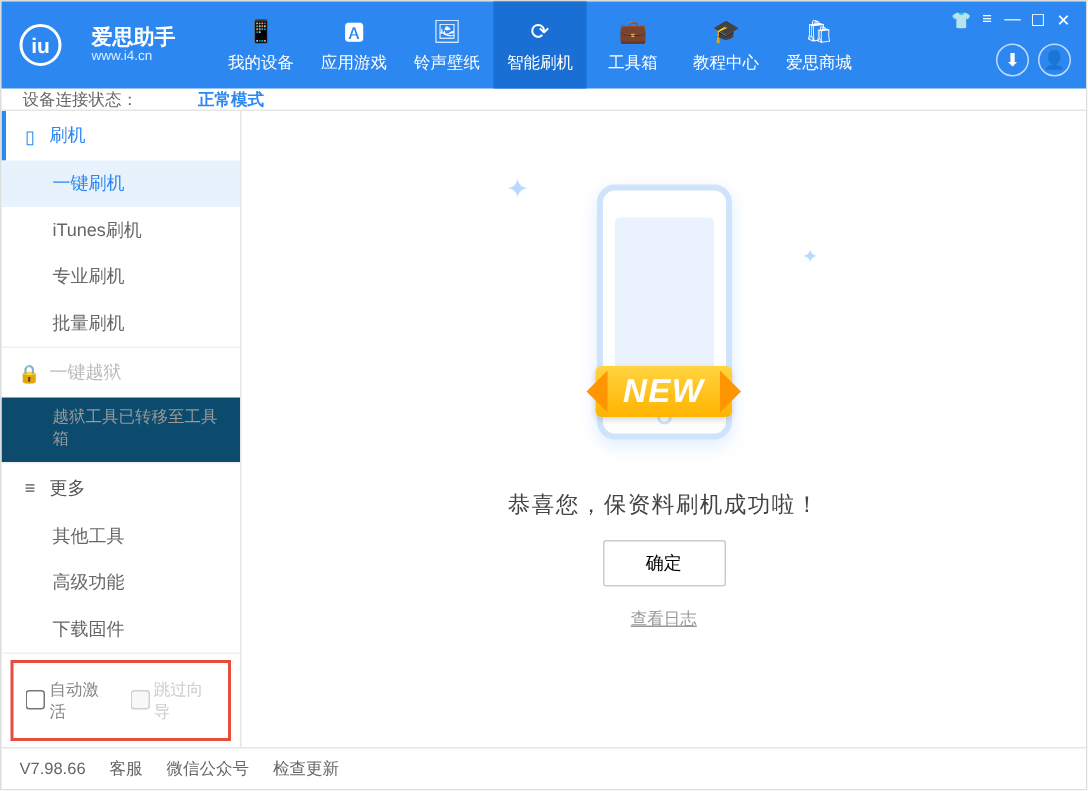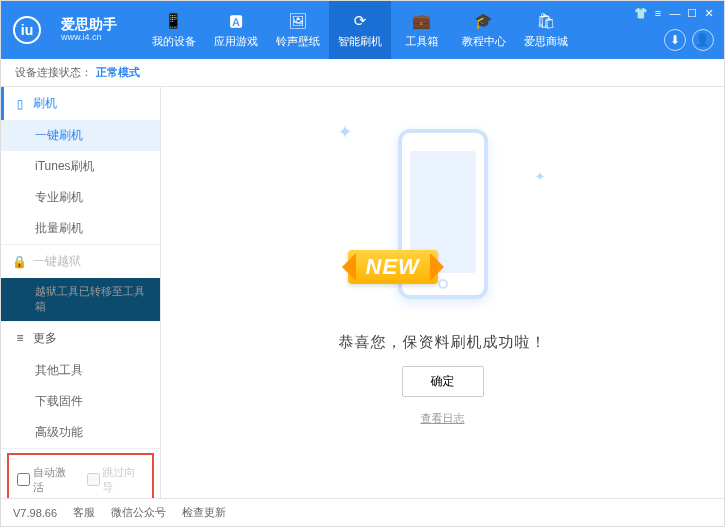--- a/index.html
+++ b/index.html
@@ -17,21 +17,21 @@
 .nav-item { width: 62px; display: flex; flex-direction: column; align-items: center; justify-content: center; gap: 3px; font-size: 11px; cursor: pointer; }
 .nav-item.active { background: #1a6fd4; }
 .nav-icon { width: 20px; height: 20px; display: flex; align-items: center; justify-content: center; font-size: 15px; }
 .header-right { position: absolute; right: 8px; top: 6px; display: flex; gap: 8px; align-items: center; font-size: 11px; }
 .win-controls { display: flex; gap: 3px; }
 .win-btn { width: 14px; height: 12px; cursor: pointer; display: flex; align-items: center; justify-content: center; }
 .hdr-circles { position: absolute; right: 10px; bottom: 8px; display: flex; gap: 6px; }
 .hdr-circle { width: 22px; height: 22px; border: 1.5px solid rgba(255,255,255,0.7); border-radius: 50%; display: flex; align-items: center; justify-content: center; font-size: 12px; cursor: pointer; }
 
 
-.status-bar { height: 28px; border-bottom: 1px solid #e5e5e5; display: flex; align-items: center; padding: 0 14px; font-size: 11px; color: #666; }
+.status-bar { height: 15px; border-bottom: 1px solid #e5e5e5; display: flex; align-items: center; padding: 0 14px; font-size: 11px; color: #666; gap: 36px; }
 .status-value { color: #2c87f0; font-weight: bold; margin-left: 4px; }
 
 
 .body { flex: 1; display: flex; min-height: 0; }
 .sidebar { width: 160px; border-right: 1px solid #e5e5e5; display: flex; flex-direction: column; font-size: 12px; overflow-y: auto; }
 .side-group { border-bottom: 1px solid #f0f0f0; }
 .side-group-hdr { display: flex; align-items: center; gap: 6px; padding: 8px 12px; color: #555; cursor: pointer; }
 .side-group-hdr.active { color: #2c87f0; border-left: 3px solid #2c87f0; padding-left: 9px; }
 .side-group-hdr.locked { color: #bbb; }
 .side-icon { width: 14px; display: inline-flex; justify-content: center; }
@@ -41,21 +41,21 @@
 .checkbox-row { padding: 10px 8px; display: flex; gap: 12px; font-size: 11px; color: #888; border: 2px solid #e74c3c; margin: 4px 6px; }
 .checkbox-row label { display: flex; align-items: center; gap: 3px; cursor: pointer; }
 .checkbox-row .disabled { color: #ccc; }
 
 
 .main { flex: 1; display: flex; flex-direction: column; align-items: center; justify-content: center; gap: 14px; padding-bottom: 30px; position: relative; }
 .phone-ill { width: 170px; height: 190px; position: relative; }
 .phone-body { position: absolute; left: 50%; transform: translateX(-50%); top: 0; width: 90px; height: 170px; background: #fff; border: 4px solid #cfe4fa; border-radius: 12px; box-shadow: 0 4px 12px rgba(44,135,240,0.15); }
 .phone-screen { position: absolute; top: 18px; left: 8px; right: 8px; bottom: 22px; background: #eaf3fd; border-radius: 3px; }
 .phone-btn { position: absolute; bottom: 6px; left: 50%; transform: translateX(-50%); width: 10px; height: 10px; border: 2px solid #cfe4fa; border-radius: 50%; }
-.ribbon { position: absolute; bottom: 32px; left: -10px; right: -10px; height: 40px; display: flex; align-items: center; }
+.ribbon { position: absolute; bottom: 32px; left: -10px; right: -10px; height: 40px; display: flex; align-items: center; justify-content: center; }
 .ribbon-banner { background: linear-gradient(#ffd340, #ffb300); color: #fff; font-weight: 900; font-size: 22px; letter-spacing: 1px; padding: 4px 18px; border-radius: 4px; position: relative; font-style: italic; box-shadow: 0 2px 4px rgba(0,0,0,0.15); }
 .ribbon-banner:before, .ribbon-banner:after { content: ""; position: absolute; top: 50%; width: 0; height: 0; border: 14px solid transparent; }
 .ribbon-banner:before { left: -20px; border-right-color: #ff9500; transform: translateY(-50%); }
 .ribbon-banner:after { right: -20px; border-left-color: #ff9500; transform: translateY(-50%); }
 .shine { position: absolute; top: -8px; left: -20px; color: #b8daff; font-size: 18px; }
 .shine2 { position: absolute; top: 40px; right: -18px; color: #b8daff; font-size: 13px; }
 .success-msg { font-size: 15px; color: #444; letter-spacing: 1px; }
 .btn-ok { border: 1px solid #ccc; background: #fff; padding: 6px 28px; font-size: 12px; cursor: pointer; border-radius: 2px; }
 .link-log { font-size: 11px; color: #999; text-decoration: underline; cursor: pointer; }
 
@@ -147,22 +147,22 @@
           <span>一键越狱</span>
         </div>
         <div class="side-item note">越狱工具已转移至工具箱</div>
       </div>
       <div class="side-group">
         <div class="side-group-hdr">
           <span class="side-icon">≡</span>
           <span>更多</span>
         </div>
         <div class="side-item">其他工具</div>
+        <div class="side-item">高级功能</div>
         <div class="side-item">下载固件</div>
-        <div class="side-item">高级功能</div>
       </div>
       <div class="checkbox-row">
         <label>
           <input type="checkbox" style="">
           <span>自动激活</span>
         </label>
         <label class="disabled">
           <input type="checkbox" disabled="" style="">
           <span>跳过向导</span>
         </label>

